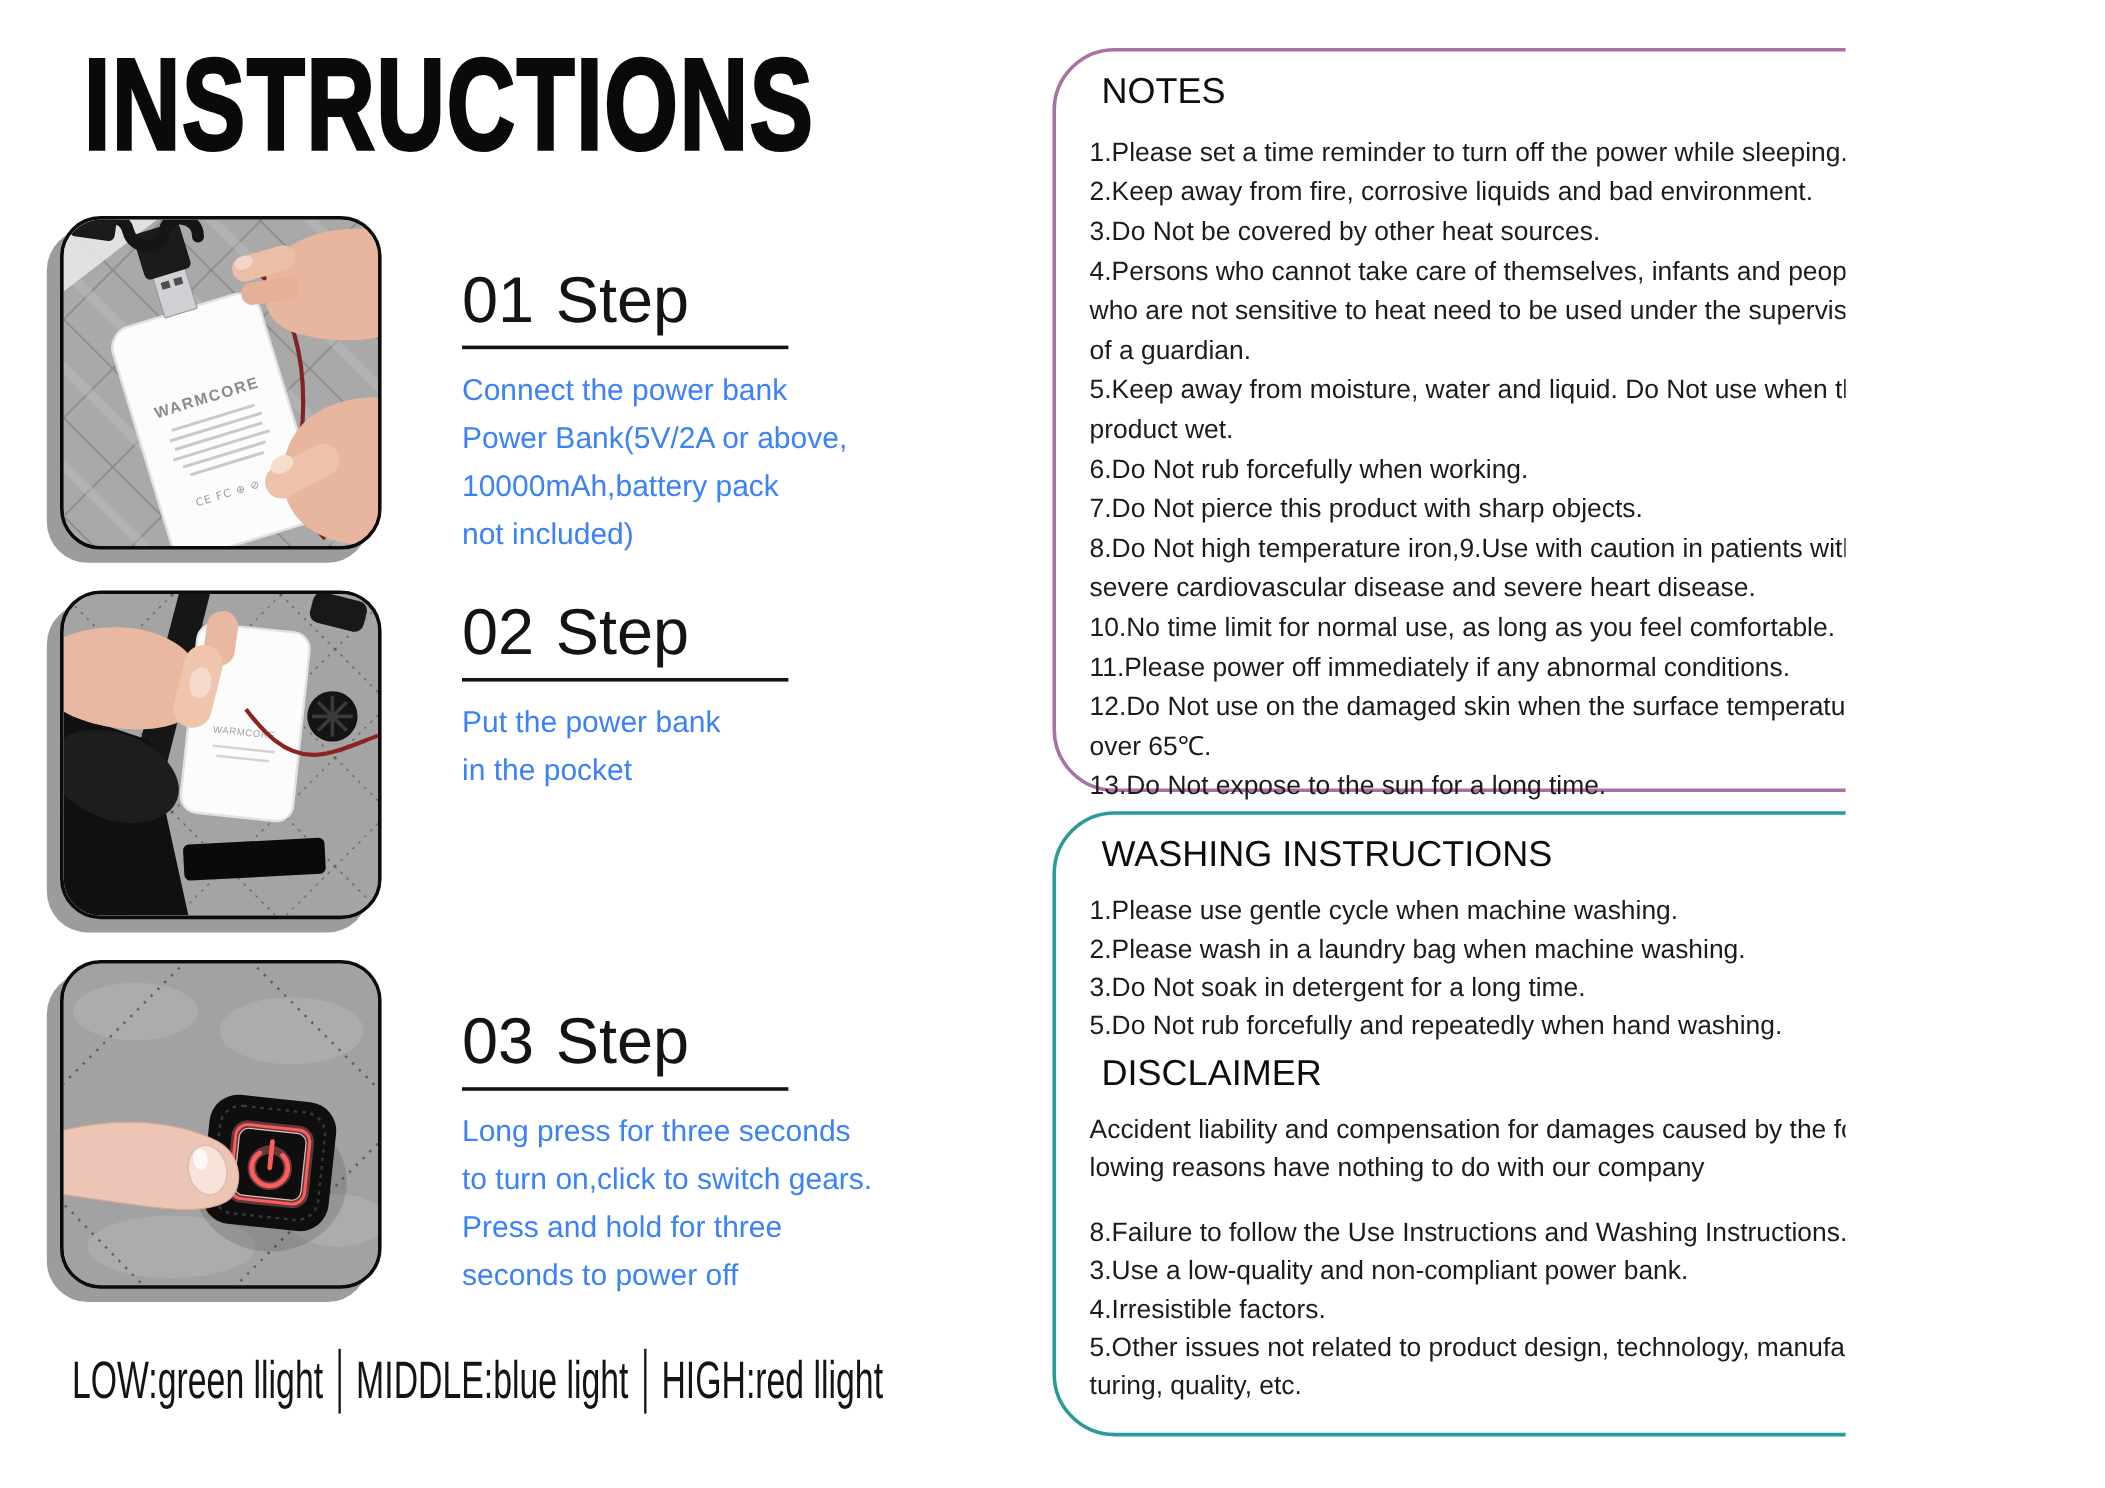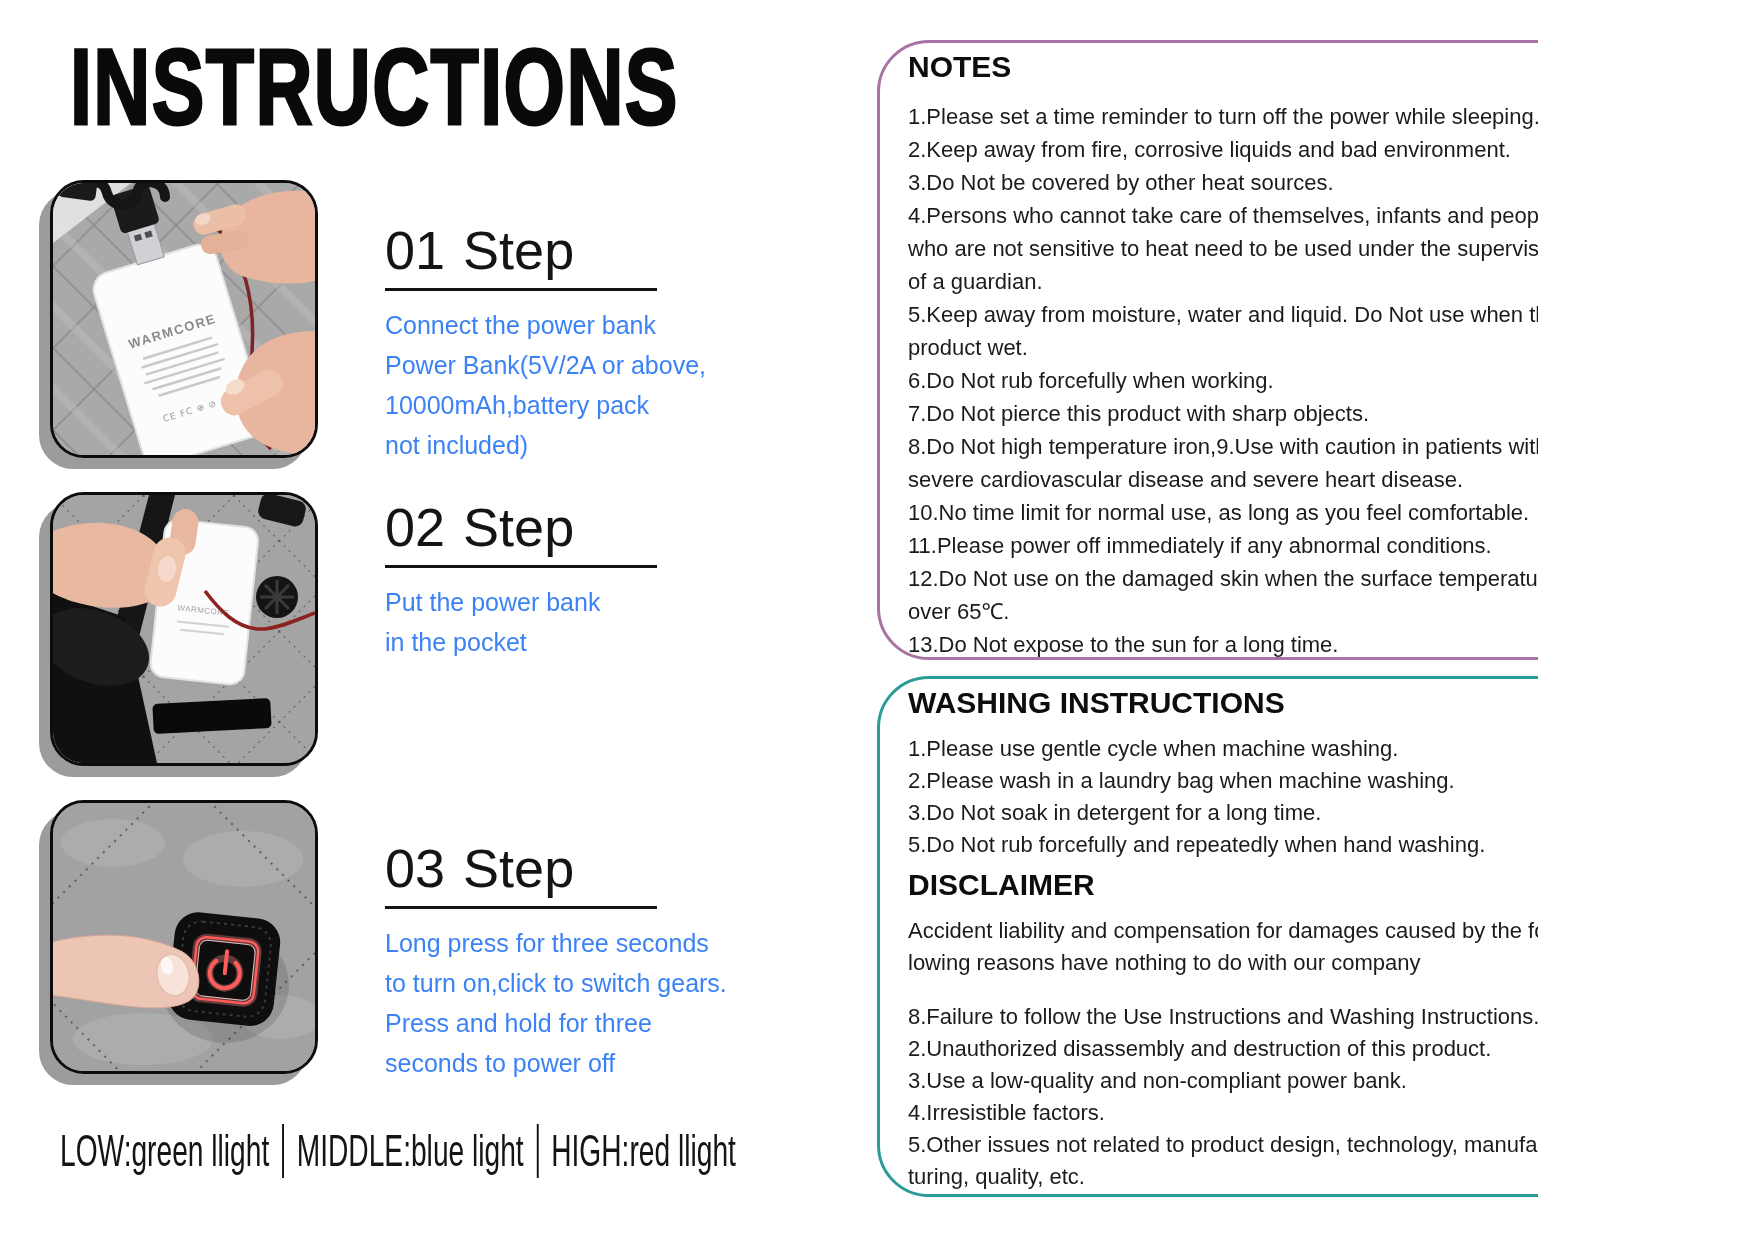--- a/index.html
+++ b/index.html
@@ -27,21 +27,21 @@
   .legend{position:absolute;left:60px;top:1122px;display:flex;align-items:center;height:58px;
     transform:scaleX(.64);transform-origin:left center;}
   .legend-item{font-size:44px;color:#141414;white-space:nowrap;}
   .legend-divider{width:3px;height:54px;background:#141414;margin:0 20px;}
 
   
   .round-box{position:absolute;left:877px;box-sizing:border-box;background:#fff;
     border:3px solid #888;border-radius:52px;padding:6px 12px 0 28px;}
   #notes-box{top:40px;width:833px;height:620px;}
   #washing-box{top:676px;width:835px;height:521px;}
-  .box-heading{font-size:30px;font-weight:bold;line-height:36px;color:#0d0d0d;margin:0;}
+  .box-heading{font-size:30px;font-weight:normal;line-height:36px;color:#0d0d0d;margin:10px;}
   .box-item{white-space:pre-line;font-size:22px;color:#1b1b1b;}
   .notes-list{margin-top:15px;}
   .notes-list .box-item{line-height:33px;}
   .wash-list{margin-top:12px;}
   .wash-list .box-item,.disc-list .box-item,.disc-intro{line-height:32px;}
   .disc-heading{margin-top:6px;}
   .disc-intro{white-space:pre-line;font-size:22px;color:#1b1b1b;margin-top:12px;}
 </style>
 </head>
 <body>
@@ -233,21 +233,20 @@
         <div class="box-item">1.Please use gentle cycle when machine washing.</div>
         <div class="box-item">2.Please wash in a laundry bag when machine washing.</div>
         <div class="box-item">3.Do Not soak in detergent for a long time.</div>
         <div class="box-item">5.Do Not rub forcefully and repeatedly when hand washing.</div>
       </div>
     <h2 class="box-heading disc-heading">DISCLAIMER</h2>
     <p class="disc-intro">Accident liability and compensation for damages caused by the fol-
 lowing reasons have nothing to do with our company</p>
     <div class="disc-list">
         <div class="box-item">8.Failure to follow the Use Instructions and Washing Instructions.</div>
-        <div class="box-item">2.Unauthorized disassembly and destruction of this product.</div>
         <div class="box-item">3.Use a low-quality and non-compliant power bank.</div>
         <div class="box-item">4.Irresistible factors.</div>
         <div class="box-item">5.Other issues not related to product design, technology, manufac-
 turing, quality, etc.</div>
       </div>
   </div>
 
 </div>
 
 </body></html>

